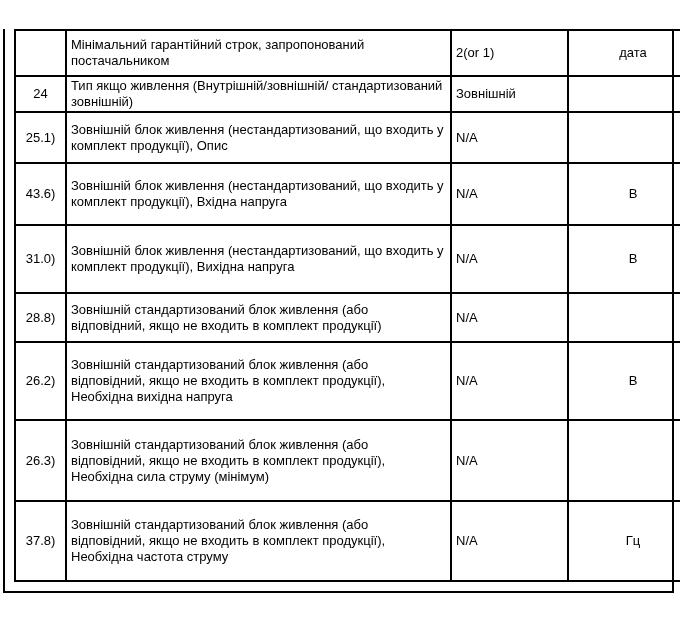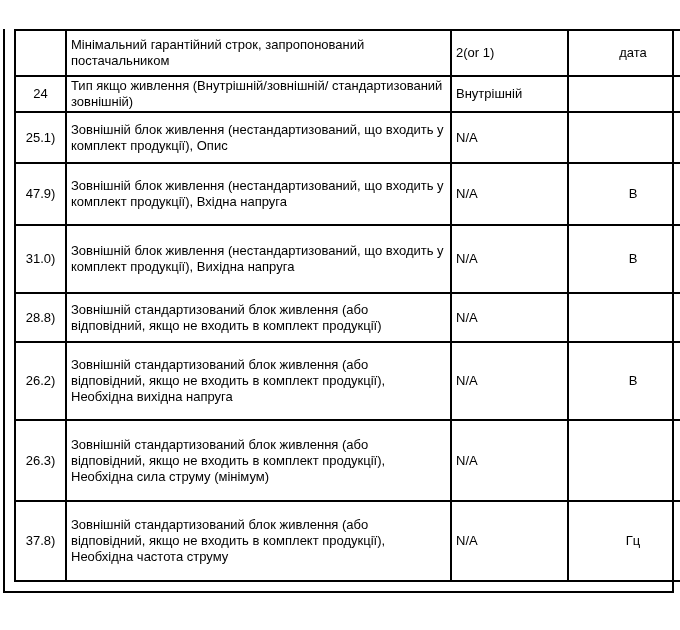--- a/index.html
+++ b/index.html
@@ -71,31 +71,31 @@
     <tbody id="spec-tbody">
         <tr>
     <td class="c-num"></td>
     <td class="c-desc">Мінімальний гарантійний строк, запропонований постачальником</td>
     <td class="c-val">2(or 1)</td>
     <td class="c-unit">дата</td>
   </tr>
         <tr>
     <td class="c-num">24</td>
     <td class="c-desc">Тип якщо живлення (Внутрішній/зовнішній/ стандартизований зовнішній)</td>
-    <td class="c-val">Внутрішній</td>
+    <td class="c-val">Зовнішній</td>
     <td class="c-unit"></td>
   </tr>
         <tr>
     <td class="c-num">25.1)</td>
     <td class="c-desc">Зовнішній блок живлення (нестандартизований, що входить у комплект продукції), Опис</td>
     <td class="c-val">N/A</td>
     <td class="c-unit"></td>
   </tr>
         <tr>
-    <td class="c-num">47.9)</td>
+    <td class="c-num">43.6)</td>
     <td class="c-desc">Зовнішній блок живлення (нестандартизований, що входить у комплект продукції), Вхідна напруга</td>
     <td class="c-val">N/A</td>
     <td class="c-unit">В</td>
   </tr>
         <tr>
     <td class="c-num">31.0)</td>
     <td class="c-desc">Зовнішній блок живлення (нестандартизований, що входить у комплект продукції), Вихідна напруга</td>
     <td class="c-val">N/A</td>
     <td class="c-unit">В</td>
   </tr>

